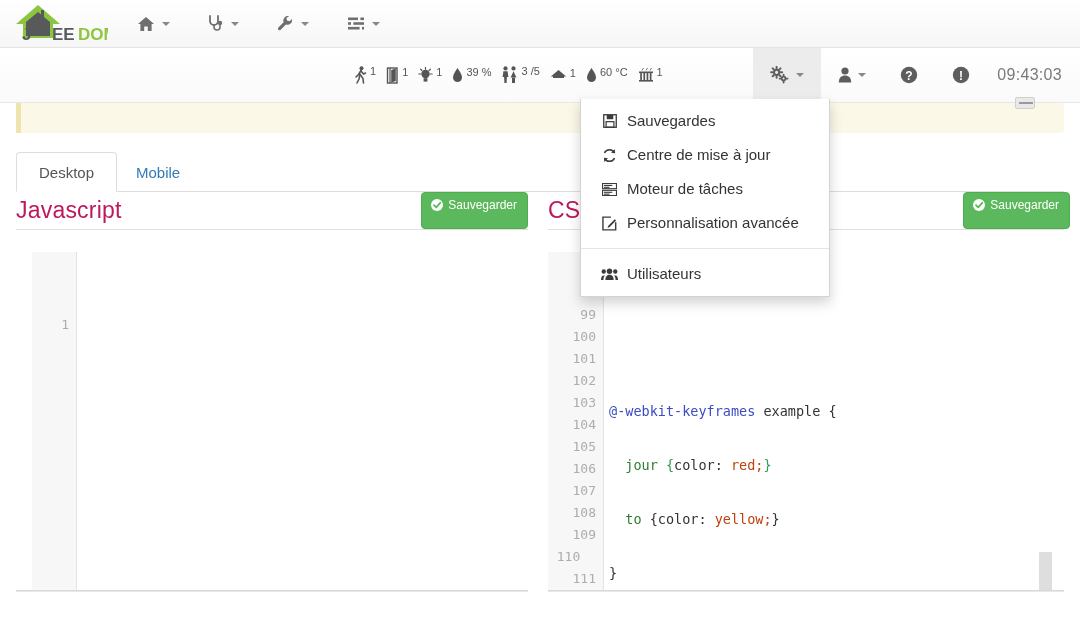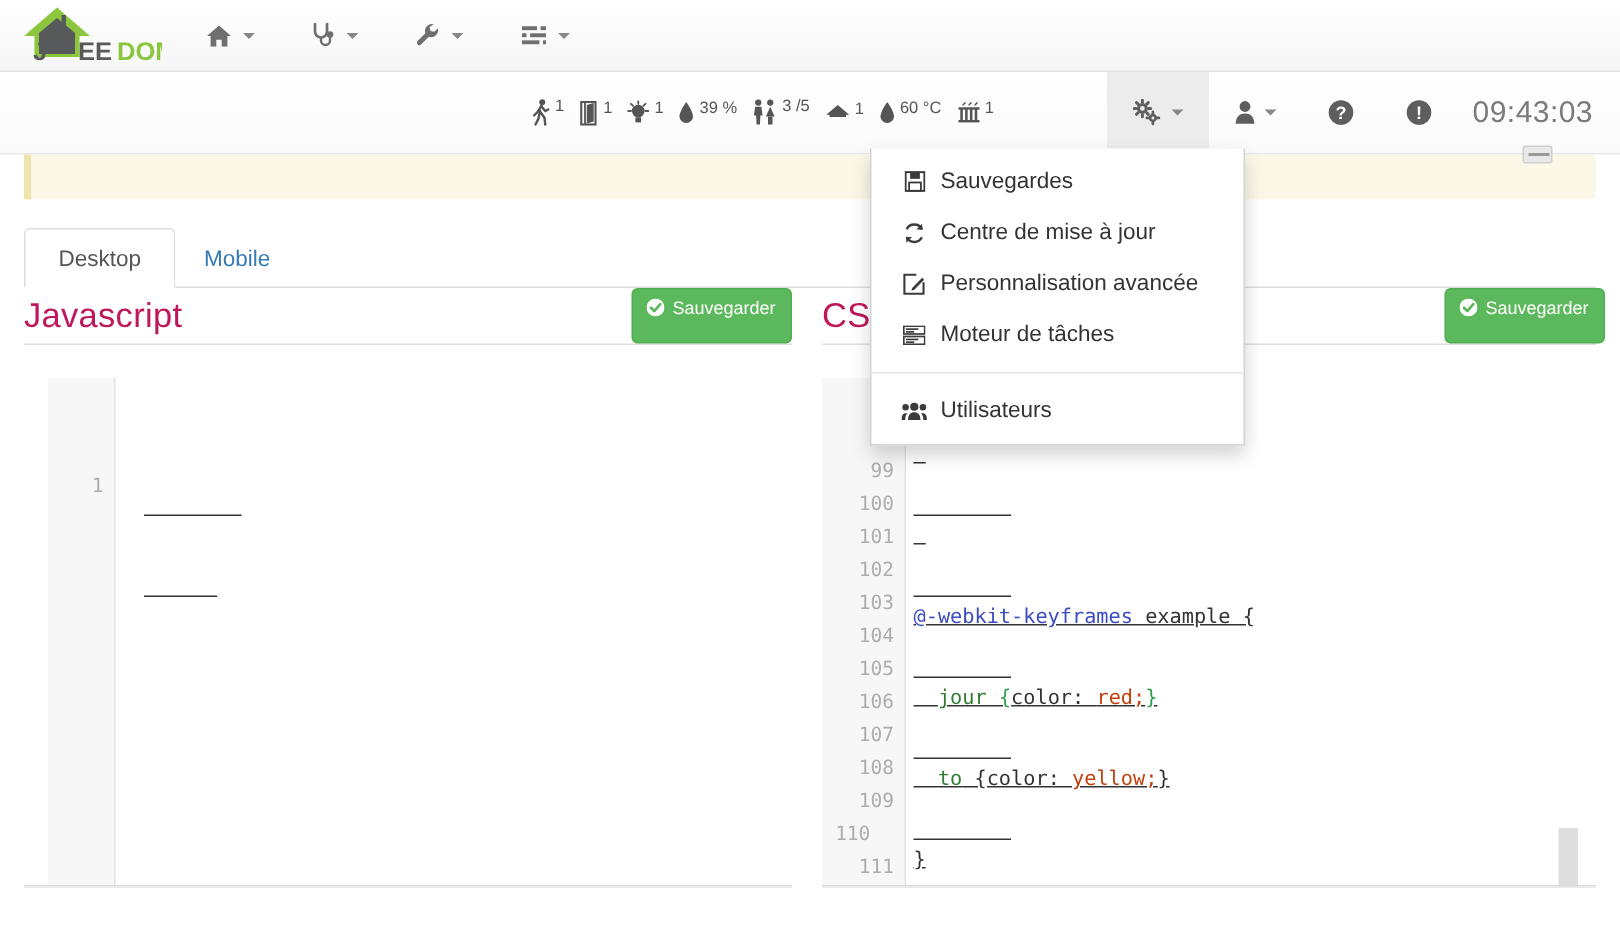--- a/index.html
+++ b/index.html
@@ -52,21 +52,21 @@
     background:#e59836; border-radius:50%/50%;
     color:#fff; font-size:12px; font-weight:bold;
     display:flex; align-items:center; justify-content:center;
   }
   .right-tools { position:absolute; right:0; top:0; height:54px; display:flex; align-items:center; }
   .rt-item {
     height:54px; display:flex; align-items:center; gap:6px;
     padding:0 17px; color:#6b6b6b; cursor:pointer; font-size:16px;
   }
   .rt-item.active { background:#ececec; }
-  .rt-clock { padding:0 18px 0 10px; font-size:20px; color:#7a7a7a; letter-spacing:0.3px; }
+  .rt-clock { padding:0 18px 0 10px; font-size:16px; color:#7a7a7a; letter-spacing:0.3px; }
 
   
   .alert-banner {
     position:absolute; left:16px; top:103px; width:1048px; height:30px;
     background:#fcf8e8; border-left:5px solid #ede4ae; border-radius:0 3px 3px 0;
   }
   .alert-ctl {
     position:absolute; left:1015px; top:97px; width:20px; height:12px;
     background:#e9e9e9; border:1px solid #cfcfcf; border-radius:2px;
   }
@@ -117,21 +117,20 @@
   }
   .gutter-r { left:0; width:56px; }
   .gnum {
     position:absolute; right:7px; width:100%; text-align:right;
     font-family:"DejaVu Sans Mono", monospace; font-size:13px; color:#adadad; height:22px; line-height:22px;
   }
   .code {
     position:absolute; left:66px; top:0; right:0; height:100%;
     font-family:"DejaVu Sans Mono", monospace; font-size:13.5px; color:#333;
     white-space:pre;
-    text-decoration:underline;
   }
   .code-r { left:61px; }
   .cline { height:22px; line-height:22px; }
   .k-at  { color:#3b4cc0; }
   .k-val { color:#c2410c; }
   .k-brace-g { color:#2e9e4f; }
   .k-green { color:#2e7d32; }
 
   .vscroll {
     position:absolute; right:12px; top:300px; width:13px; height:52px;
@@ -483,40 +482,40 @@
           <path d="M2.6 10.8 A6 6 0 0 0 13.4 10.8" stroke="#3b3b3b" stroke-width="1.7" fill="none"></path>
           <path d="M13.6 1.2 L13.9 5.6 L9.6 5.1 Z" fill="#3b3b3b"></path>
           <path d="M2.4 14.8 L2.1 10.4 L6.4 10.9 Z" fill="#3b3b3b"></path>
         </svg>
       </span>
       <span>Centre de mise à jour</span>
     </div>
 
     <div class="dd-item">
       <span class="di">
-        <svg class="ic" width="15" height="15" viewBox="0 0 16 16">
-          <path d="M9.5 1.2 L1 1.2 L1 14.8 L14.6 14.8 L14.6 6.6" fill="none" stroke="#3b3b3b" stroke-width="1.5"></path>
-          <path d="M6.5 10.6 L13.6 3.4 L15 4.8 L7.9 12 L6 12.4 Z" fill="#3b3b3b"></path>
-        </svg>
-      </span>
-      <span>Personnalisation avancée</span>
-    </div>
-
-    <div class="dd-item">
-      <span class="di">
         <svg class="ic" width="15" height="13" viewBox="0 0 16 14">
           <rect x="0.5" y="0.5" width="15" height="5.6" fill="none" stroke="#3b3b3b" stroke-width="1.2"></rect>
           <rect x="2" y="2" width="9" height="1.2" fill="#3b3b3b"></rect>
           <rect x="2" y="4" width="6" height="1.2" fill="#3b3b3b"></rect>
           <rect x="0.5" y="7.9" width="15" height="5.6" fill="none" stroke="#3b3b3b" stroke-width="1.2"></rect>
           <rect x="2" y="9.4" width="9" height="1.2" fill="#3b3b3b"></rect>
           <rect x="2" y="11.4" width="6" height="1.2" fill="#3b3b3b"></rect>
         </svg>
       </span>
       <span>Moteur de tâches</span>
+    </div>
+
+    <div class="dd-item">
+      <span class="di">
+        <svg class="ic" width="15" height="15" viewBox="0 0 16 16">
+          <path d="M9.5 1.2 L1 1.2 L1 14.8 L14.6 14.8 L14.6 6.6" fill="none" stroke="#3b3b3b" stroke-width="1.5"></path>
+          <path d="M6.5 10.6 L13.6 3.4 L15 4.8 L7.9 12 L6 12.4 Z" fill="#3b3b3b"></path>
+        </svg>
+      </span>
+      <span>Personnalisation avancée</span>
     </div>
 
     <div class="dd-divider"></div>
 
     <div class="dd-item">
       <span class="di">
         <svg class="ic" width="17" height="14" viewBox="0 0 18 14">
           <circle cx="9" cy="4" r="2.9" fill="#3b3b3b"></circle>
           <path d="M4.6 13.4 C4.6 9.3 6.6 7.8 9 7.8 C11.4 7.8 13.4 9.3 13.4 13.4 Z" fill="#3b3b3b"></path>
           <circle cx="2.9" cy="4.4" r="2.3" fill="#3b3b3b"></circle>

